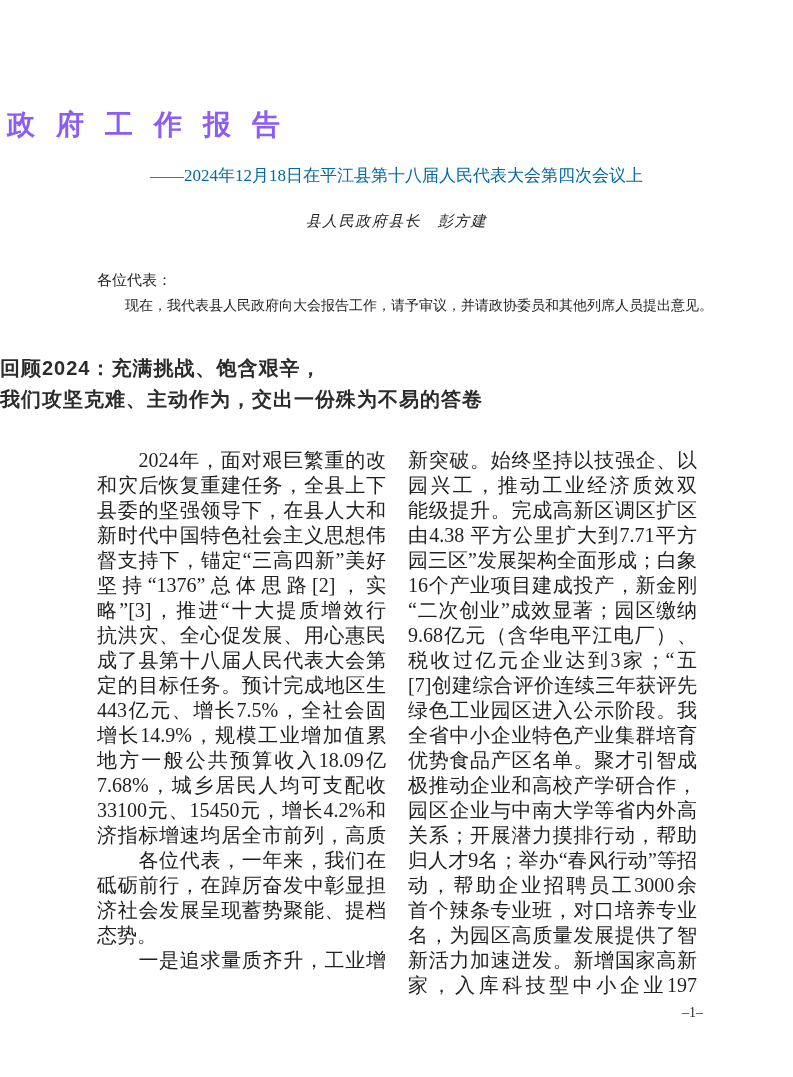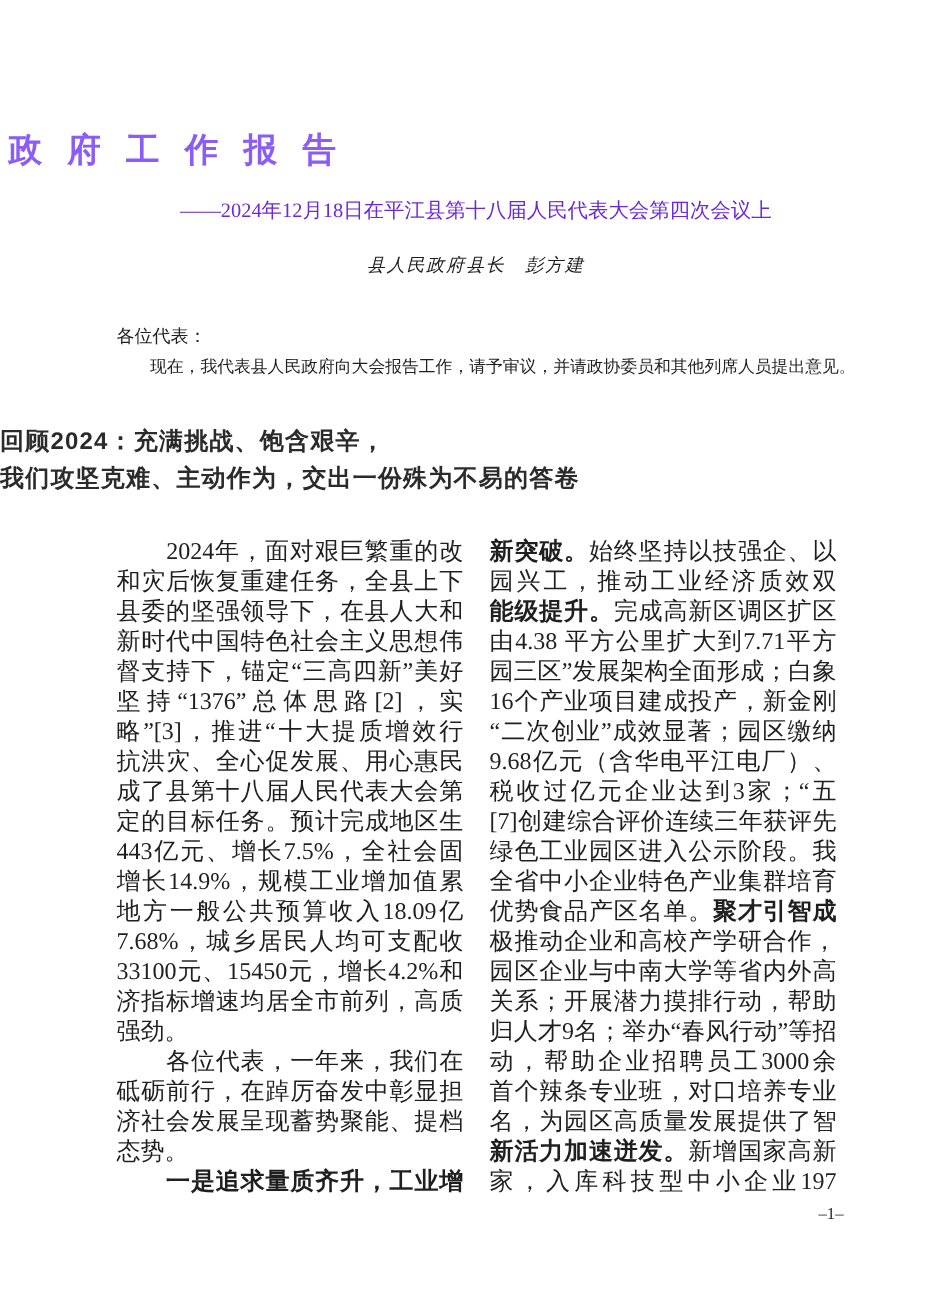--- a/index.html
+++ b/index.html
@@ -15,21 +15,21 @@
   .doc-title {
     position: absolute; top: 106px; left: 0; right: 0;
     text-align: left;
     font-size: 28px; font-weight: bold;
     letter-spacing: 7px; text-indent: 7px;
     color: #8b5cf6;
   }
   .doc-subtitle {
     position: absolute; top: 164px; left: 0; right: 0;
     text-align: center;
-    font-size: 17px; color: #6d28d9;
+    font-size: 17px; color: #0369a1;
     white-space: nowrap;
   }
   .doc-author {
     position: absolute; top: 212px; left: 0; right: 0;
     text-align: center;
     font-size: 15px; font-style: italic;
     letter-spacing: 1.5px;
   }
   .salutation {
     position: absolute; top: 271px; left: 97px;
@@ -54,21 +54,21 @@
   }
   .col-left  { left: 97px; }
   .col-right { left: 408px; }
   .line {
     height: 25px; line-height: 25px;
     text-align: justify;
     text-align-last: justify;
     overflow: hidden;
   }
   .line.pe { text-align-last: left; }
-  .b { font-weight: bold; }
+  .b { font-weight: normal; }
   .pagenum {
     position: absolute; top: 1005px; right: 90px;
     font-size: 14px; color: #2a2a2a;
   }
 </style>
 </head>
 <body>
 
 <div class="page">
 
@@ -97,21 +97,20 @@
       <div class="line"><span>略”[3]，推进“十大提质增效行动”，同心</span></div>
       <div class="line"><span>抗洪灾、全心促发展、用心惠民生，较好完</span></div>
       <div class="line"><span>成了县第十八届人民代表大会第三次会议确</span></div>
       <div class="line"><span>定的目标任务。预计完成地区生产总值</span></div>
       <div class="line"><span>443亿元、增长7.5%，全社会固定资产投资</span></div>
       <div class="line"><span>增长14.9%，规模工业增加值累计增长11%，</span></div>
       <div class="line"><span>地方一般公共预算收入18.09亿元、增长</span></div>
       <div class="line"><span>7.68%，城乡居民人均可支配收入分别为</span></div>
       <div class="line"><span>33100元、15450元，增长4.2%和6%。主要经</span></div>
       <div class="line"><span>济指标增速均居全市前列，高质量发展动能</span></div>
-      <div class="line pe"><span>强劲。</span></div>
       <div class="line"><span>　　各位代表，一年来，我们在披荆斩棘中</span></div>
       <div class="line"><span>砥砺前行，在踔厉奋发中彰显担当，全县经</span></div>
       <div class="line"><span>济社会发展呈现蓄势聚能、提档加速的良好</span></div>
       <div class="line pe"><span>态势。</span></div>
       <div class="line"><span>　　</span><span class="b">一是追求量质齐升，工业增效行动实现</span></div>
     </div>
 
   <div class="col col-right">
       <div class="line"><span class="b">新突破。</span><span>始终坚持以技强企、以企立园、以</span></div>
       <div class="line"><span>园兴工，推动工业经济质效双升。</span><span class="b">园区产业</span></div>

